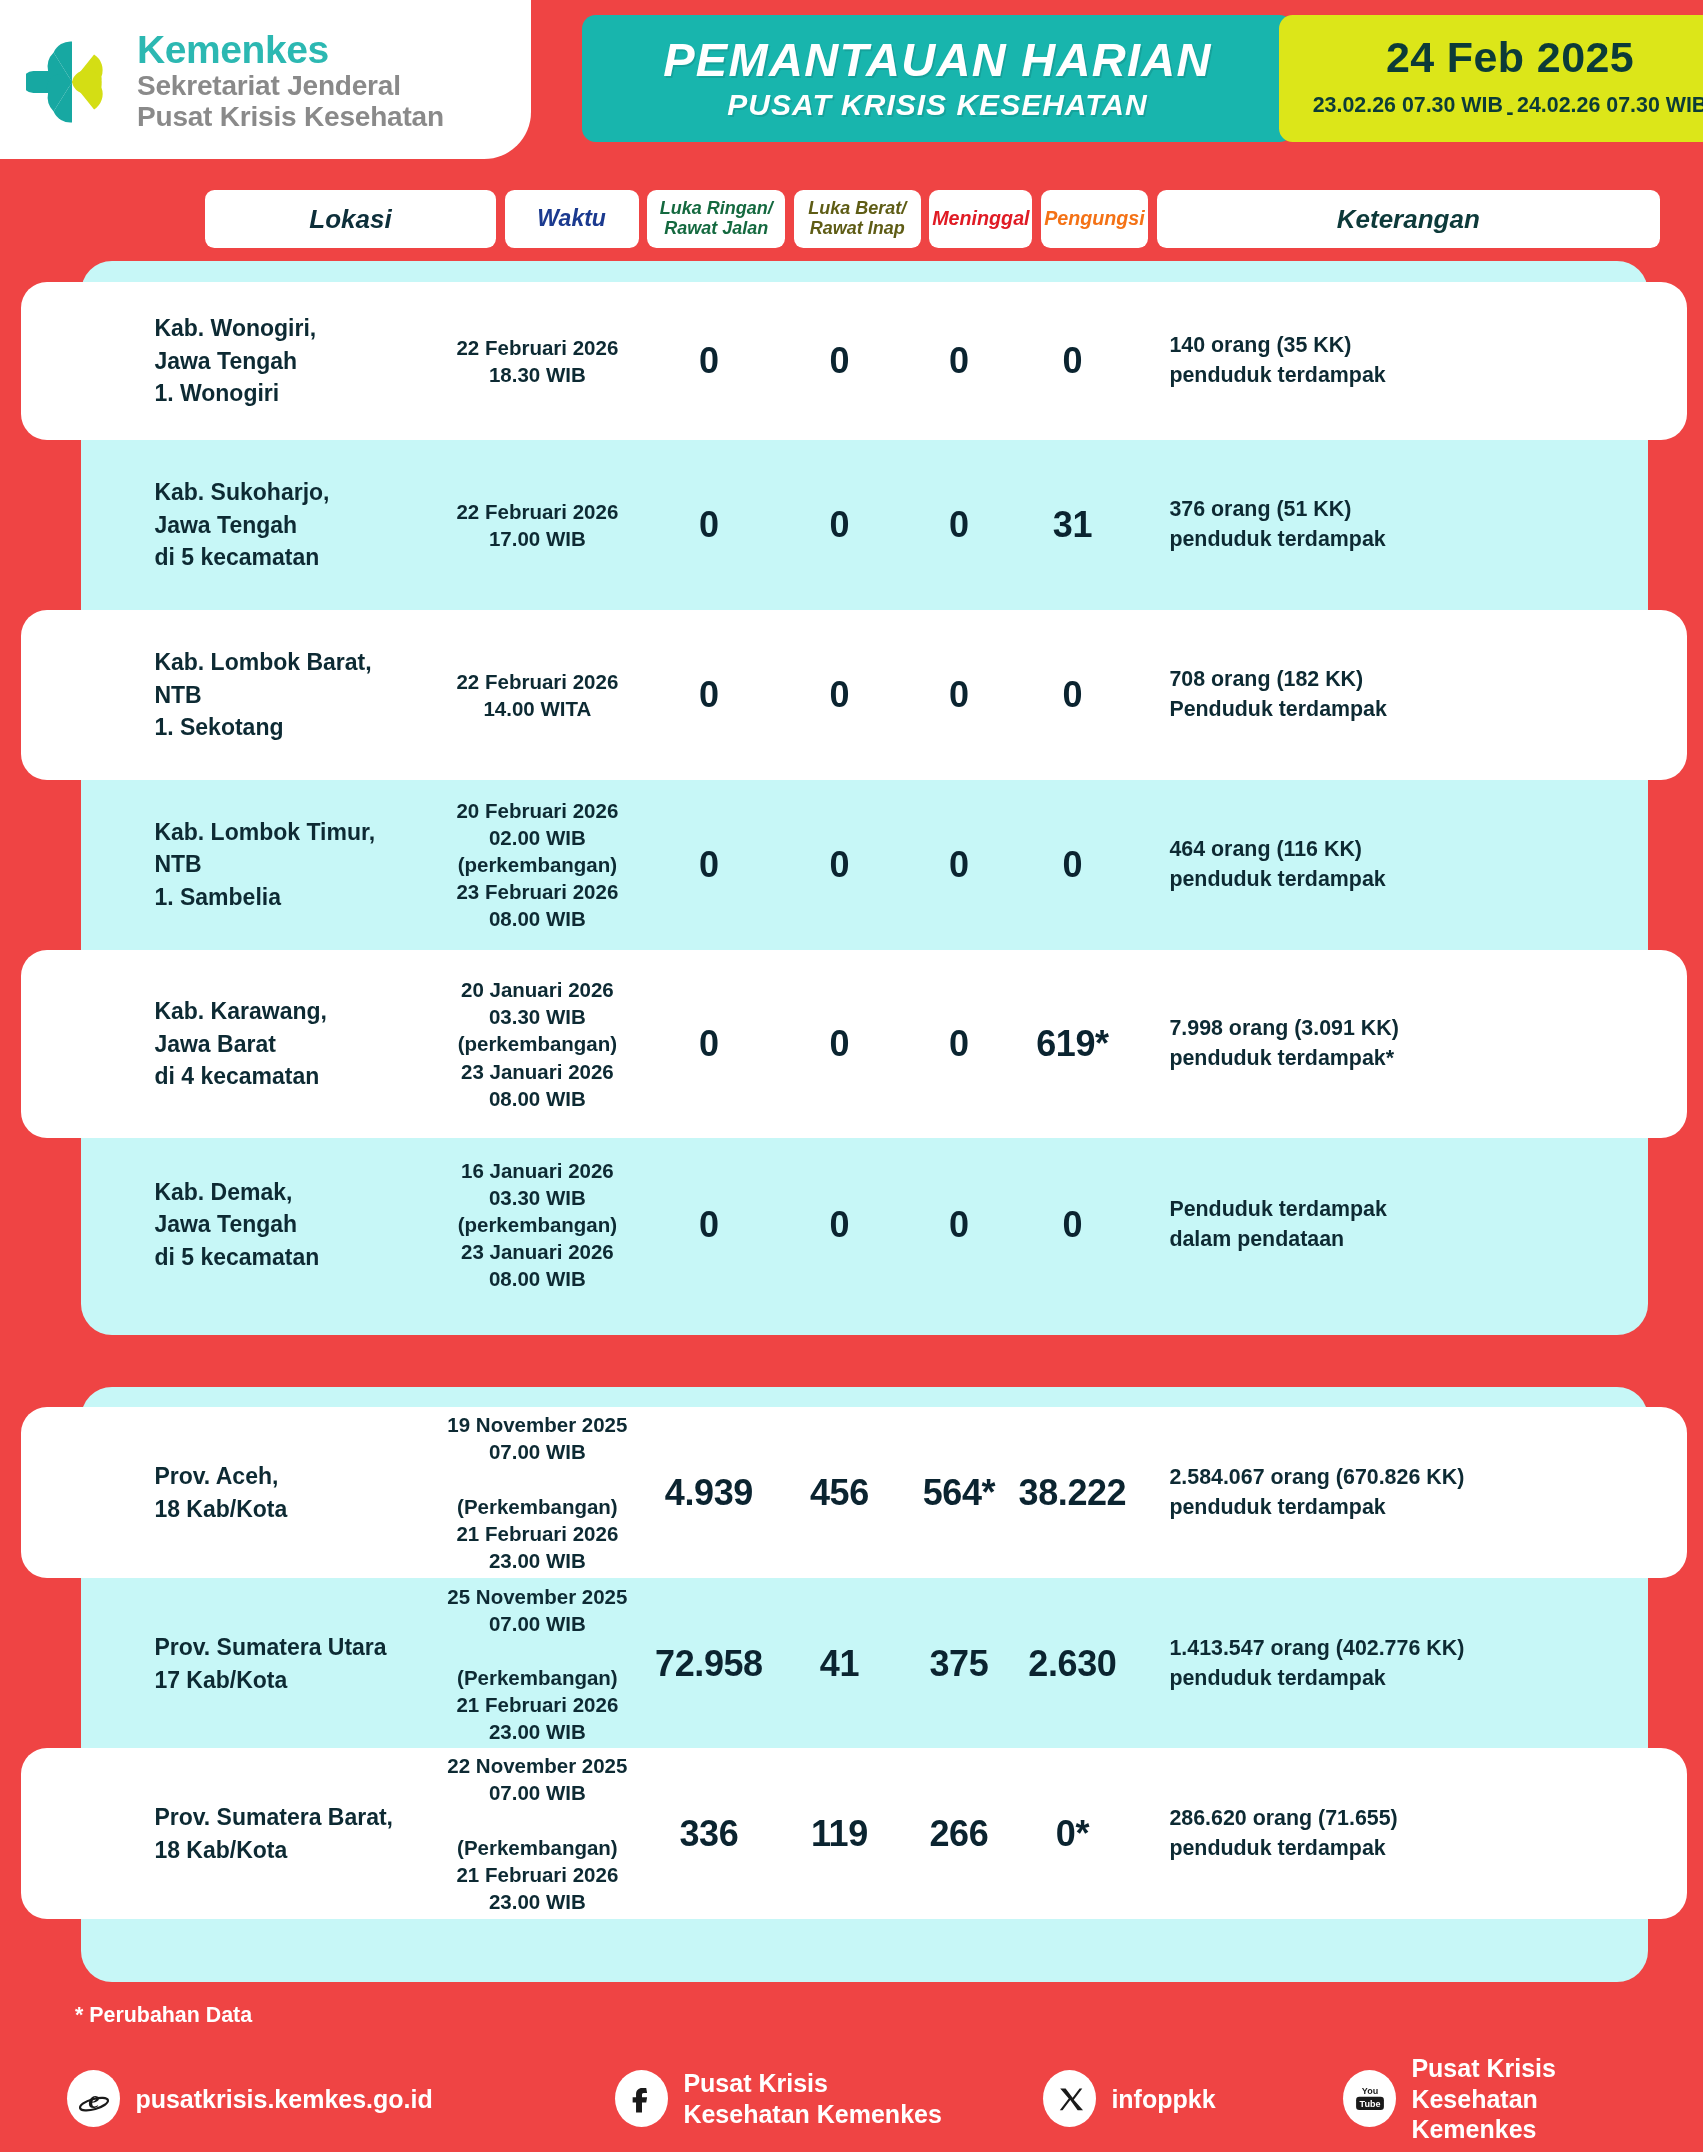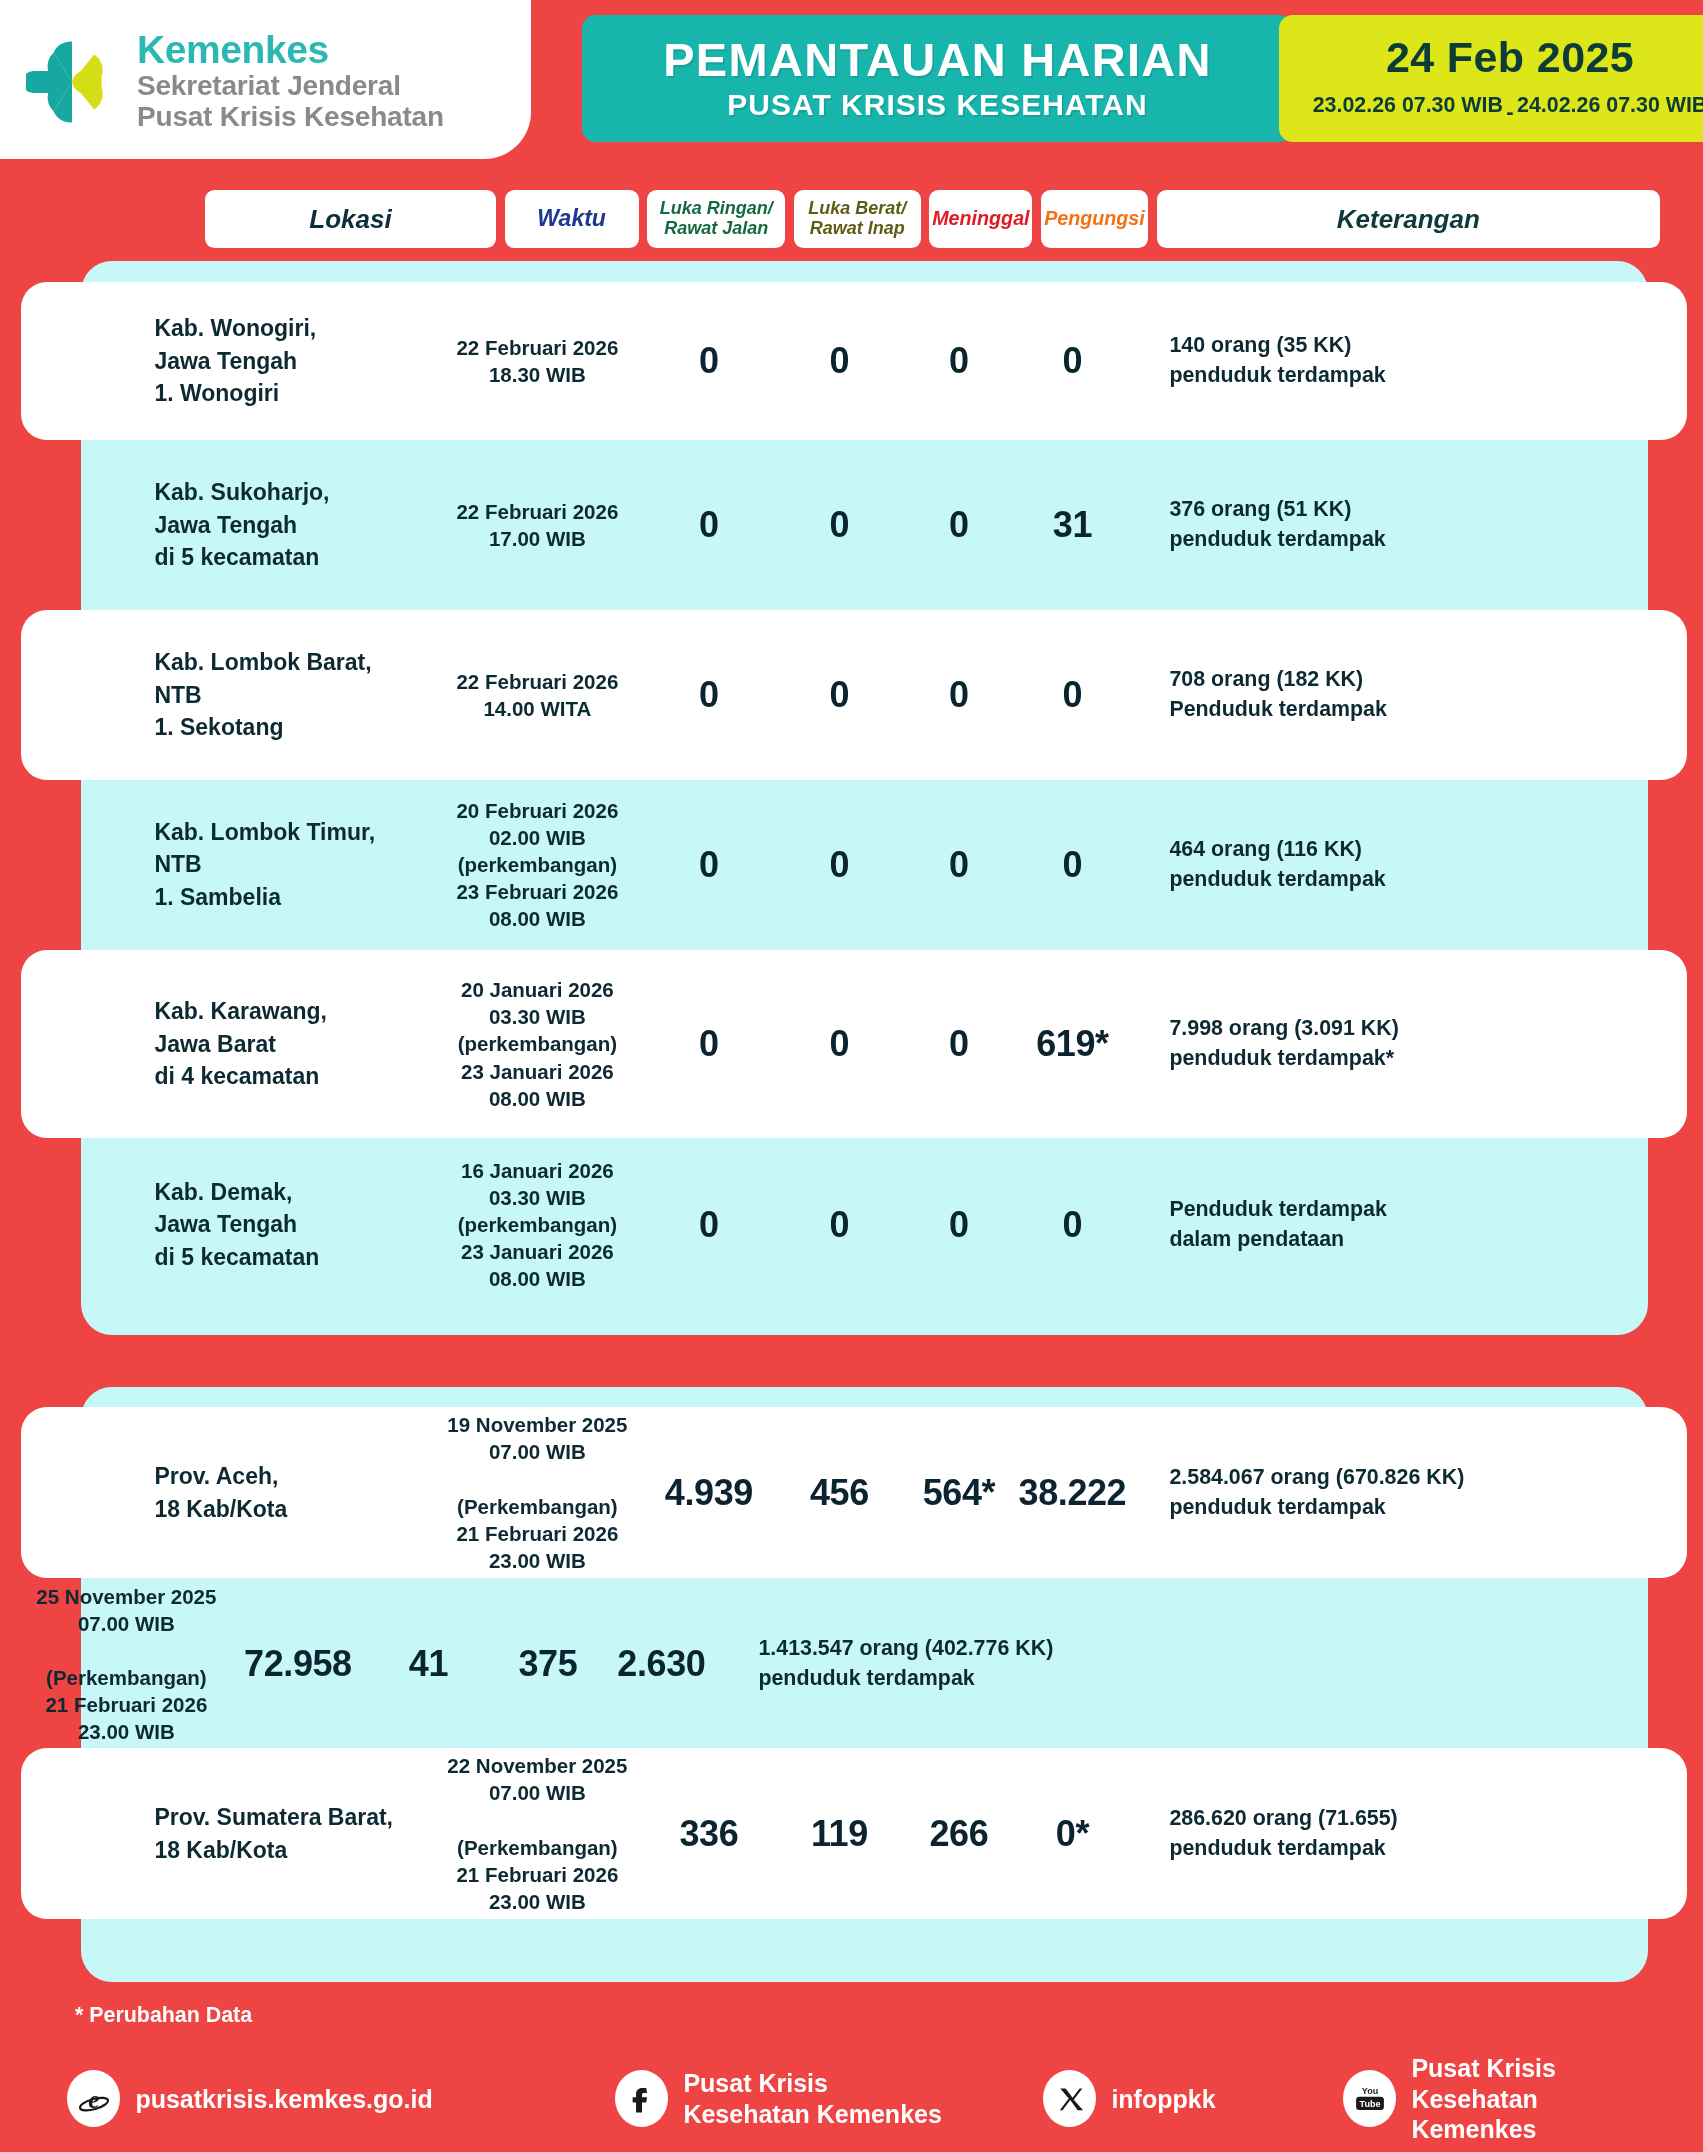--- a/index.html
+++ b/index.html
@@ -29,21 +29,21 @@
   .logo-text .l2, .logo-text .l3 {
     font-size: 28px; font-weight: 700; color: #8a8a8a; line-height: 1.12;
     letter-spacing: -0.2px;
   }
 
   .title-card {
     position: absolute; left: 582px; top: 15.4px;
     width: 711px; height: 127px;
     background: #18b5ad; border-radius: 13.7px;
     display: flex; flex-direction: column;
-    align-items: center; justify-content: center;
+    align-items: center; justify-content: center; font-style: italic;
   }
   .title-main {
     color: #fff; font-size: 47px; font-weight: 800;
     letter-spacing: 1.3px; line-height: 1.02;
     text-shadow: 1.7px 1.7px 0 rgba(0,0,0,0.10);
   }
   .title-sub {
     color: #fff; font-size: 30px; font-weight: 800;
     letter-spacing: 1px; margin-top: 3.4px;
     text-shadow: 1.7px 1.7px 0 rgba(0,0,0,0.10);
@@ -481,20 +481,24 @@
             <div class="num">38.222</div>
           </div>
           <div class="c-ket">
             <div class="ket-txt">2.584.067 orang (670.826 KK)
 penduduk terdampak</div>
           </div>
         </div>
       </div>
       <div class="rowcard" style="top: 1579px; height: 170px; background: transparent;">
         <div class="rowgrid">
+          <div class="c-loc">
+            <div class="loc-txt">Prov. Sumatera Utara
+17 Kab/Kota</div>
+          </div>
           <div class="c-time">
             <div class="time-txt">25 November 2025
 07.00 WIB
 
 (Perkembangan)
 21 Februari 2026
 23.00 WIB</div>
           </div>
           <div class="c-n1">
             <div class="num">72.958</div>

